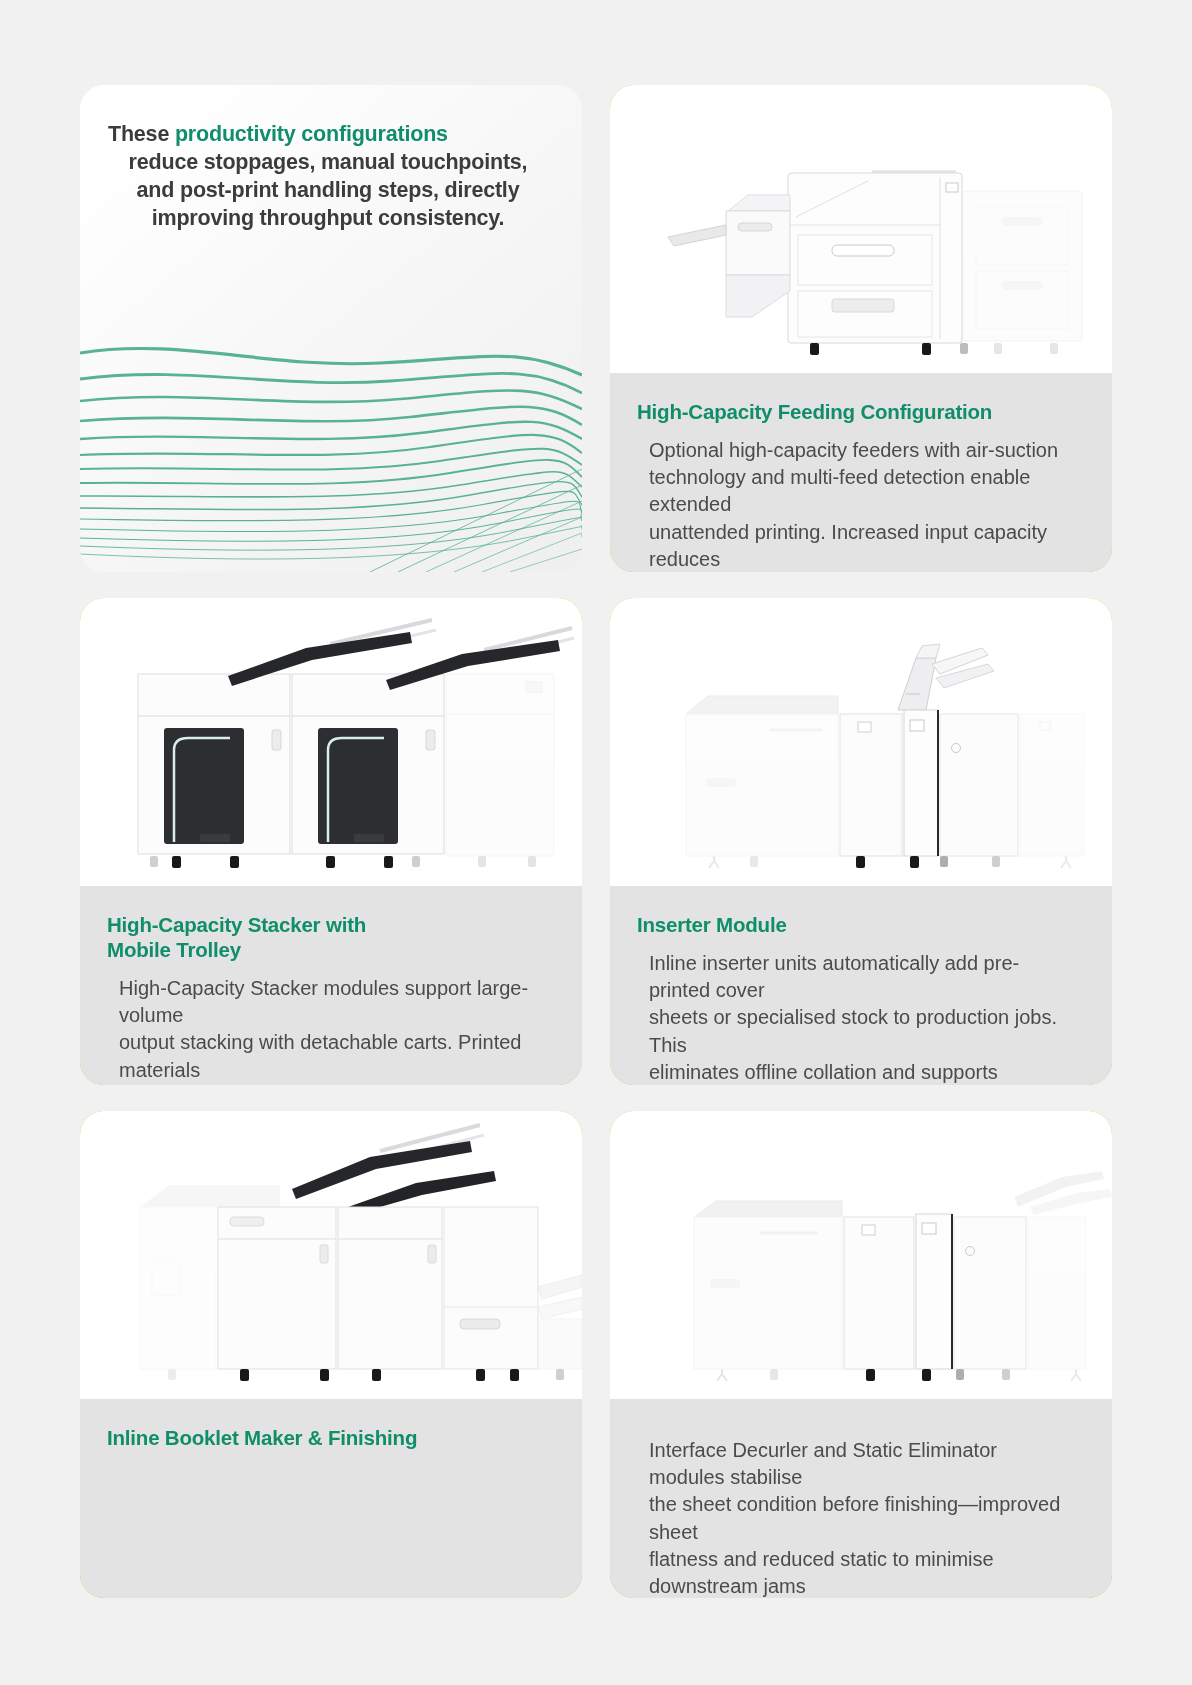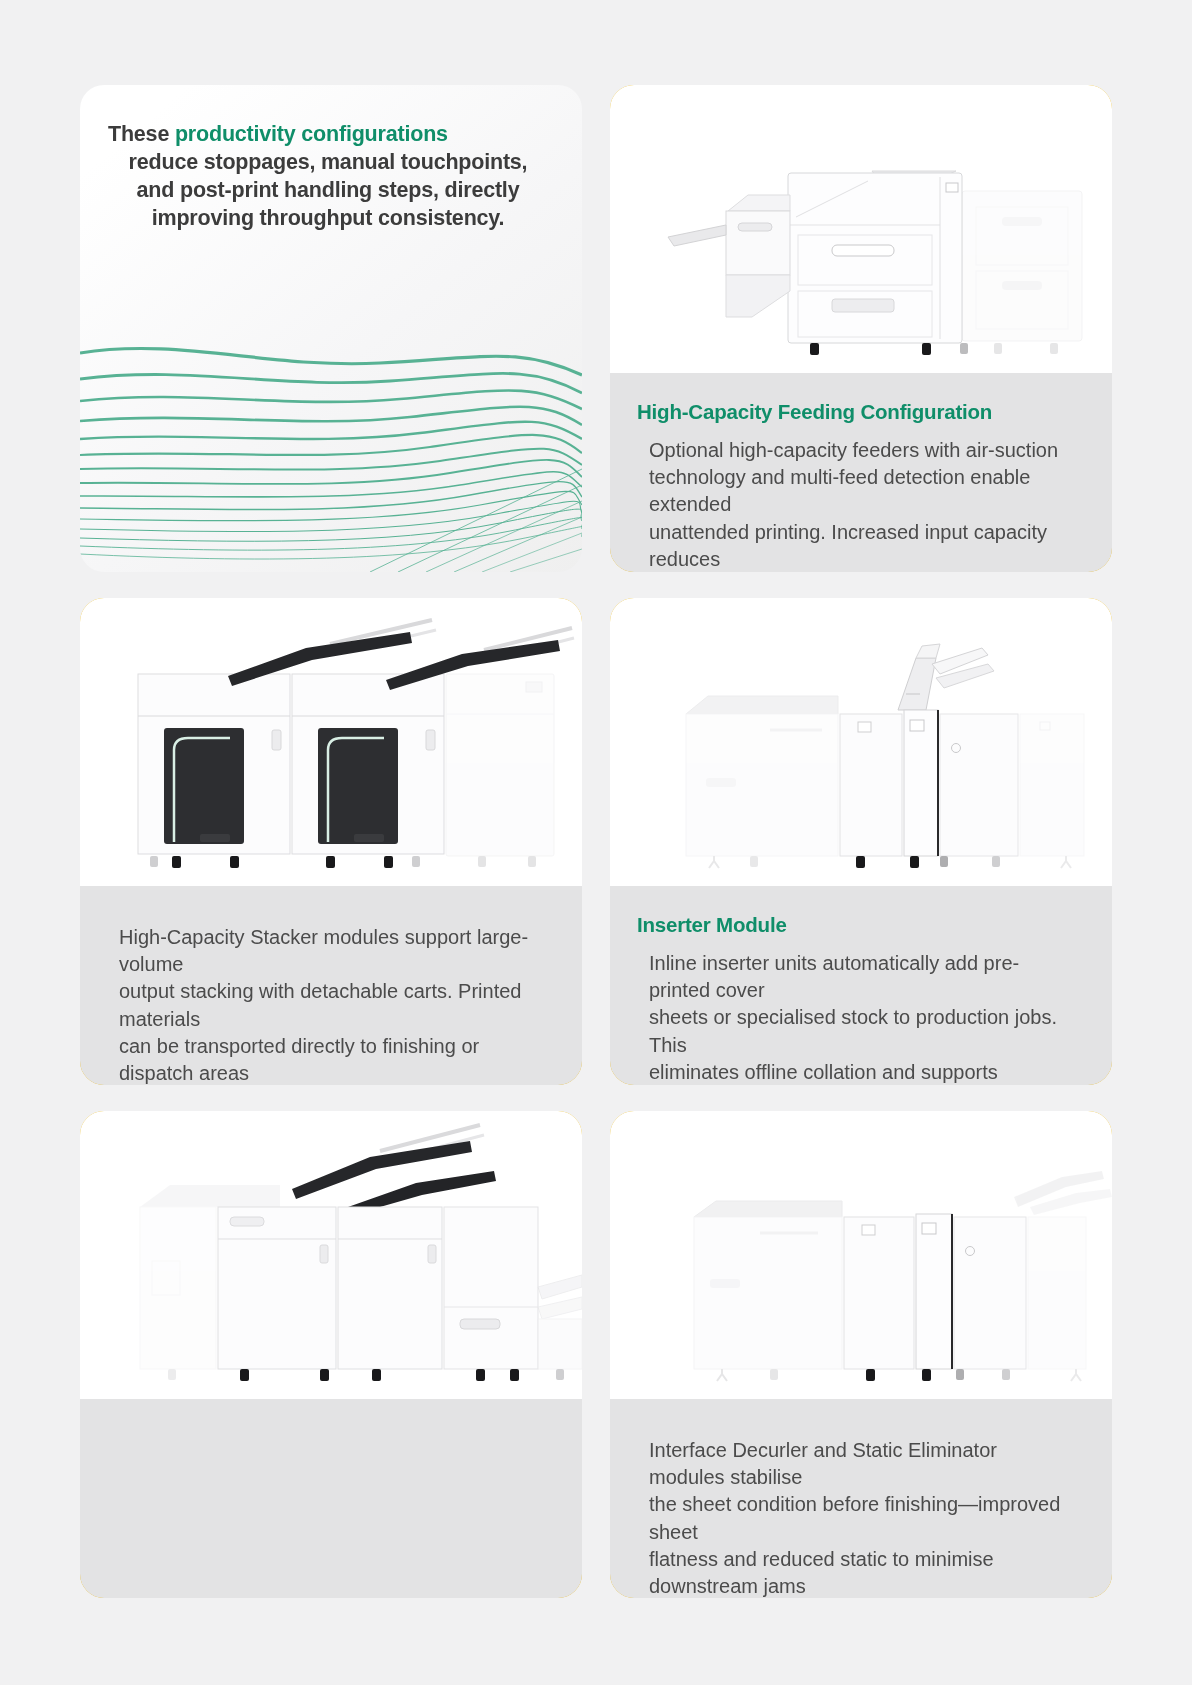--- a/index.html
+++ b/index.html
@@ -167,20 +167,22 @@
         <rect x="274" y="236" width="30" height="8" rx="2" fill="#3a3b3e"></rect>
         <rect x="92" y="258" width="9" height="12" rx="2" fill="#19191b"></rect>
         <rect x="150" y="258" width="9" height="12" rx="2" fill="#19191b"></rect>
         <rect x="246" y="258" width="9" height="12" rx="2" fill="#19191b"></rect>
         <rect x="304" y="258" width="9" height="12" rx="2" fill="#19191b"></rect>
         <rect x="70" y="258" width="8" height="11" rx="2" fill="#cfcfd1"></rect>
         <rect x="332" y="258" width="8" height="11" rx="2" fill="#cfcfd1"></rect>
       </svg>
     </div>
     <div class="text-area">
+      <h3>High-Capacity Stacker with
+Mobile Trolley</h3>
       <p>High-Capacity Stacker modules support large-volume
 output stacking with detachable carts. Printed materials
 can be transported directly to finishing or dispatch areas
 without rehandling, reducing labour and materials time.</p>
     </div>
   </section>
 
   <section class="card feature-card">
     <div class="img-area">
       <svg viewBox="0 0 502 288">
@@ -254,20 +256,21 @@
         </g>
         <rect x="160" y="258" width="9" height="12" rx="2" fill="#19191b"></rect>
         <rect x="240" y="258" width="9" height="12" rx="2" fill="#19191b"></rect>
         <rect x="292" y="258" width="9" height="12" rx="2" fill="#19191b"></rect>
         <rect x="396" y="258" width="9" height="12" rx="2" fill="#19191b"></rect>
         <rect x="430" y="258" width="9" height="12" rx="2" fill="#19191b"></rect>
         <rect x="476" y="258" width="8" height="11" rx="2" fill="#cfcfd1"></rect>
       </svg>
     </div>
     <div class="text-area">
+      <h3>Inline Booklet Maker &amp; Finishing</h3>
     </div>
   </section>
 
   <section class="card feature-card">
     <div class="img-area">
       <svg viewBox="0 0 502 288">
         <g opacity="0.6">
           <polygon points="84,106 106,90 232,90 232,106" fill="#e8e8ea" stroke="#dedee0"></polygon>
           <rect x="84" y="106" width="148" height="152" fill="#fbfbfc" stroke="#eeeef0"></rect>
           <line x1="150" y1="122" x2="208" y2="122" stroke="#e9e9eb" stroke-width="3"></line>

